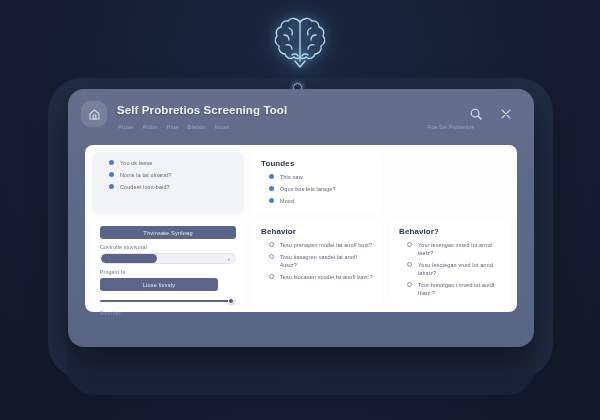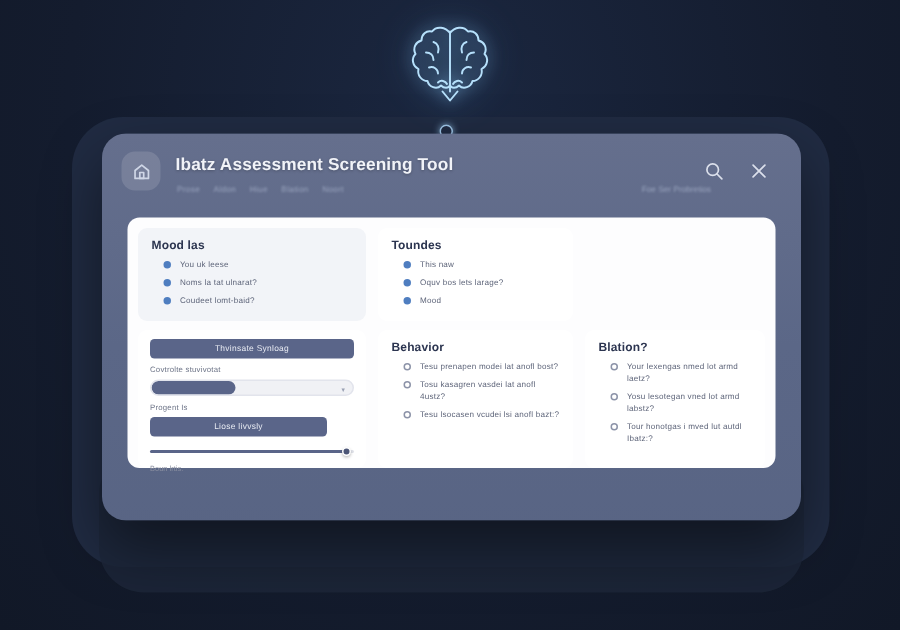--- a/index.html
+++ b/index.html
@@ -253,21 +253,21 @@
 
     <div class="titlebar">
 
       <div class="home-btn">
         <svg viewBox="0 0 16 16" fill="none" stroke="#cfd6e6" stroke-width="1.4" stroke-linejoin="round">
           <path d="M2.5 7L8 2.5L13.5 7v6.5h-11z"></path>
           <rect x="6.4" y="8.6" width="3.2" height="4.9"></rect>
         </svg>
       </div>
 
-      <div class="win-title">Ibatz Assessment Screening Tool</div>
+      <div class="win-title">Self Probretios Screening Tool</div>
 
       <div class="navrow">
         <span>Prose</span>
         <span>Aldon</span>
         <span>Hiue</span>
         <span>Blation</span>
         <span>Noort</span>
       </div>
       <div class="nav-right">Foe Ser Probretios</div>
 
@@ -282,21 +282,20 @@
           <path d="M3.5 3.5l9 9M12.5 3.5l-9 9"></path>
         </svg>
       </div>
     </div>
 
     <div class="sheet">
 
       <div class="row top">
 
         <div class="card w1">
-          <div class="card-title blur">Mood las</div>
           <div class="opt">
             <span class="bullet"></span>
             <span class="opt-text">You uk leese</span>
           </div>
           <div class="opt">
             <span class="bullet"></span>
             <span class="opt-text">Noms la tat ulnarat?</span>
           </div>
           <div class="opt">
             <span class="bullet"></span>
@@ -351,21 +350,21 @@
             <span class="radio"></span>
             <span class="opt-text">Tosu kasagren vasdei lat anofl 4ustz?</span>
           </div>
           <div class="opt">
             <span class="radio"></span>
             <span class="opt-text">Tesu lsocasen vcudei lsi anofl bazt:?</span>
           </div>
         </div>
 
         <div class="card w3 plain">
-          <div class="card-title">Blation?</div>
+          <div class="card-title">Behavior?</div>
           <div class="opt">
             <span class="radio"></span>
             <span class="opt-text">Your lexengas nmed lot armd laetz?</span>
           </div>
           <div class="opt">
             <span class="radio"></span>
             <span class="opt-text">Yosu lesotegan vned lot armd labstz?</span>
           </div>
           <div class="opt">
             <span class="radio"></span>

